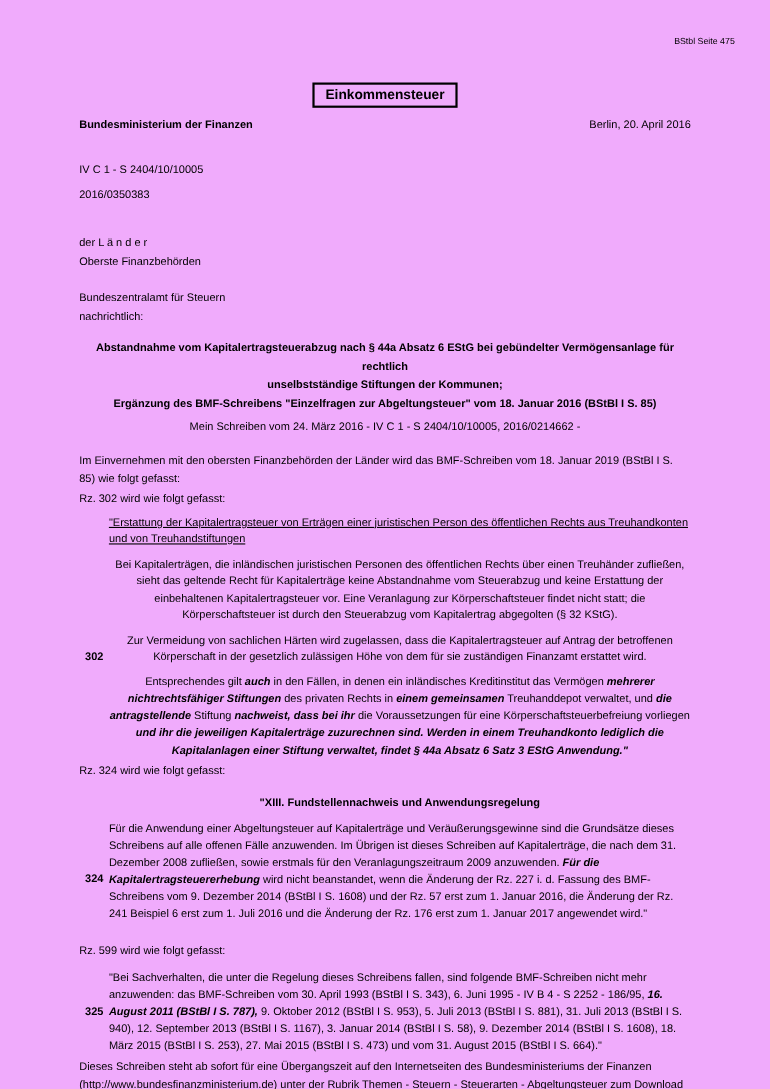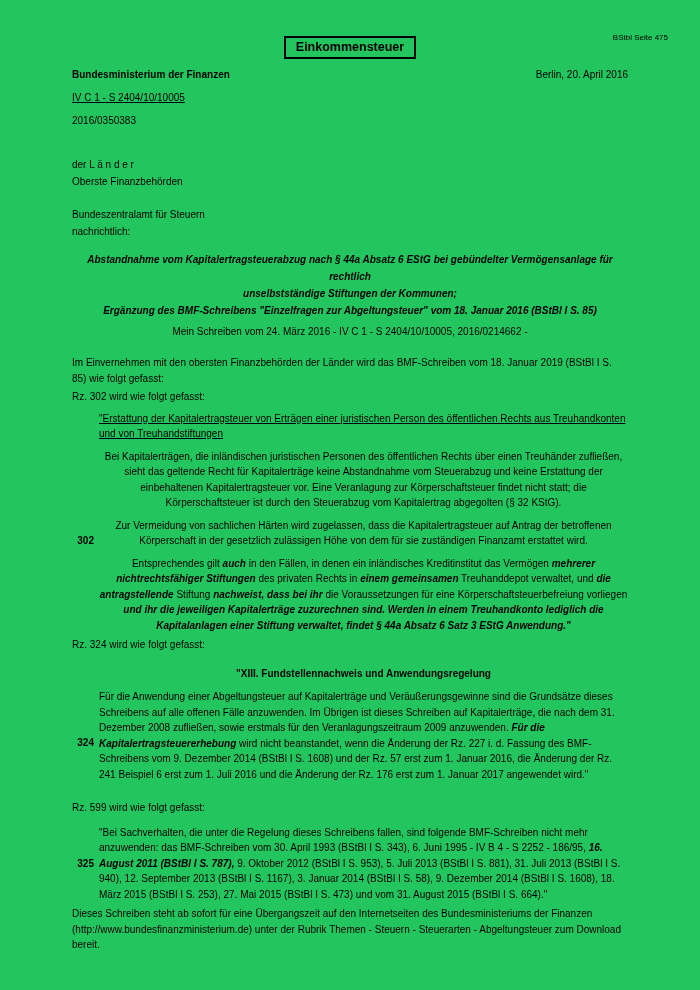--- a/index.html
+++ b/index.html
@@ -2,50 +2,50 @@
 <html lang="de"><head>
 <meta charset="utf-8">
 <style>
   html, body { margin:0; padding:0; background:#ffffff; }
   .page {
     position: relative;
     width: 700px;
     height: 990px;
     box-sizing: border-box;
     padding: 0 72px;
-    background: #22c55e;
+    background: #f0abfc;
     font-family: "Liberation Sans", "DejaVu Sans", sans-serif;
     font-size: 10px;
     line-height: 15.5px;
     color: #000000;
     overflow: hidden;
   }
   .corner-note {
     position: absolute;
     top: 33px;
     right: 32px;
     font-size: 8px;
     line-height: 10px;
   }
-  .box-row { text-align: center; padding-top: 36px; }
+  .box-row { text-align: center; padding-top: 36px; margin-top: 39px; }
   .tax-box {
     display: inline-block;
     border: 2px solid #000000;
     padding: 2px 10px;
     font-size: 12.5px;
     font-weight: bold;
     line-height: 15px;
   }
   .ministry-row { display: flex; justify-content: space-between; margin-top: 8px; gap: 48px; }
   .ministry { font-weight: bold; }
-  .ref1 { margin-top: 7px; text-decoration: underline; }
+  .ref1 { margin-top: 25px; }
   .ref2 { margin-top: 8px; }
   .recipient { margin-top: 27px; line-height: 17px; }
   .cc { margin-top: 16px; line-height: 17px; }
-  .subject { margin-top: 11px; text-align: center; font-weight: bold; line-height: 17px; font-style: italic; }
+  .subject { margin-top: 11px; text-align: center; font-weight: bold; line-height: 17px; }
   .subject-ref { margin-top: 5px; text-align: center; }
   p { margin: 0; }
   .base-para { margin-top: 16px; }
   .rz-intro { margin-top: 3px; }
   .quote { margin-left: 27px; }
   .q-heading { margin-top: 6px; text-decoration: underline; }
   .q-center { margin-top: 13px; text-align: center; font-weight: bold; }
   .q-para { margin-top: 7px; text-align: center; }
   .q-wrap { position: relative; }
   .rz-num {

